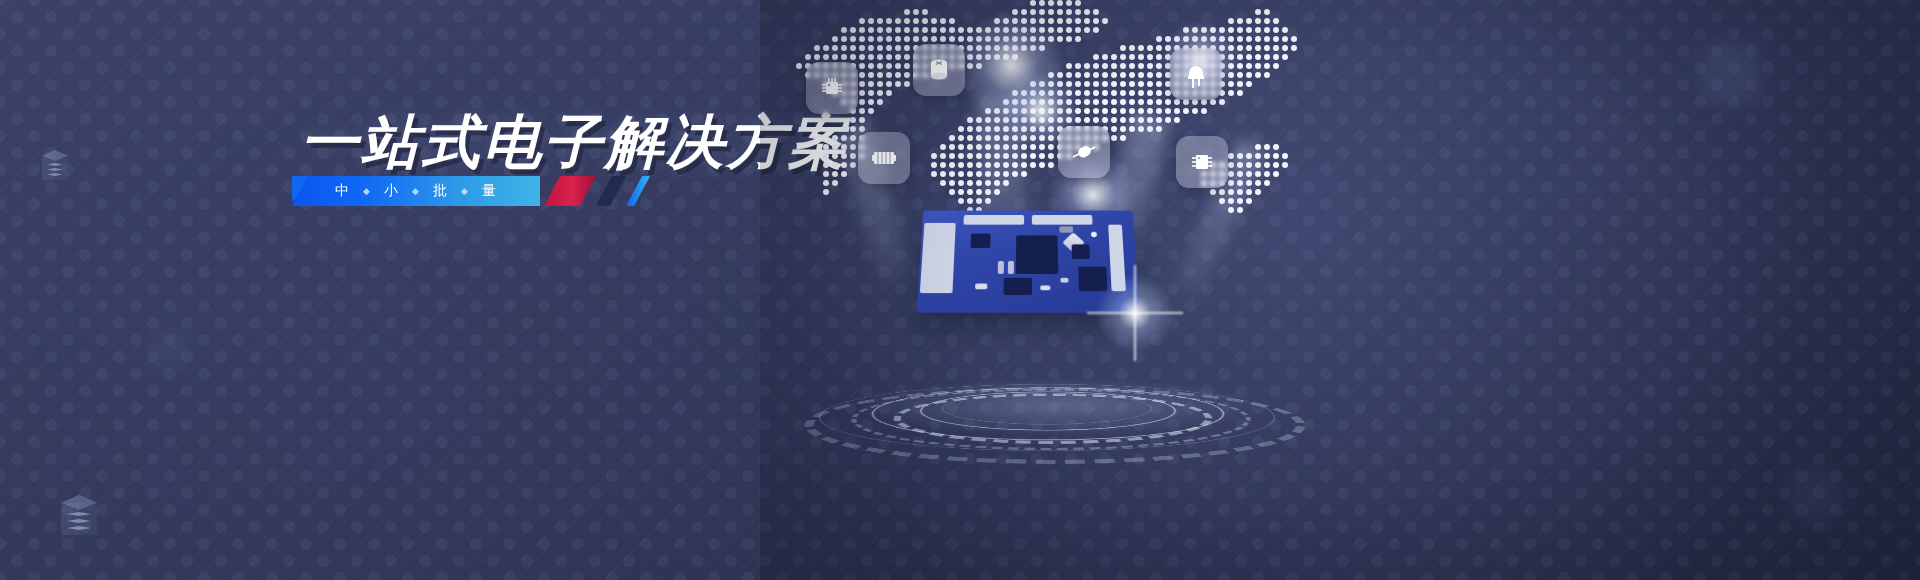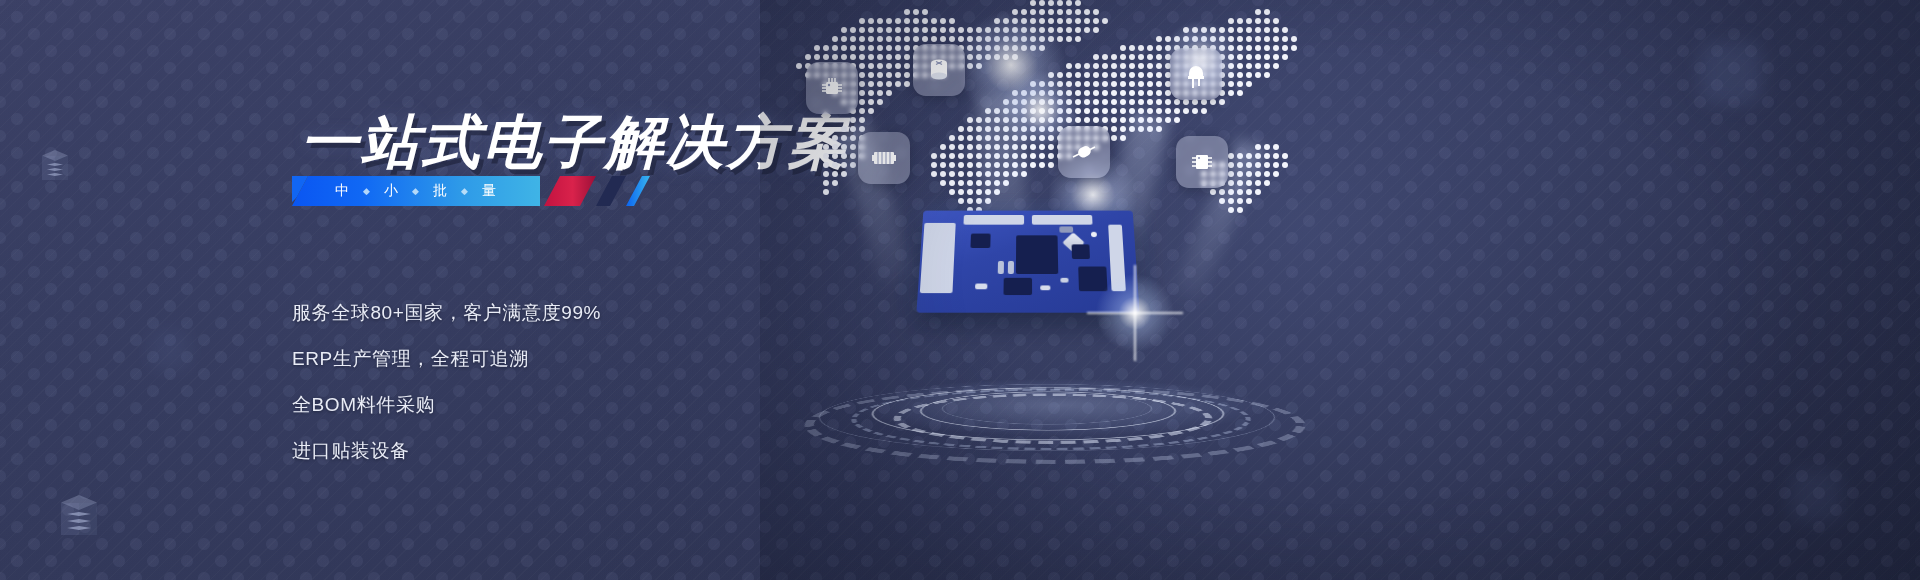--- a/index.html
+++ b/index.html
@@ -197,26 +197,20 @@
           <span class="d">◆</span>
           <span>量</span>
         </div>
       </div>
       <div class="notch"></div>
       <div class="red"></div>
       <div class="navy"></div>
       <div class="cyan"></div>
     </div>
 
-    <div class="bullets">
-      <div class="line">服务全球80+国家，客户满意度99%</div>
-      <div class="line">ERP生产管理，全程可追溯</div>
-      <div class="line">全BOM料件采购</div>
-      <div class="line">进口贴装设备</div>
-    </div>
   </div>
 
   <div class="visual">
 
     <div class="worldmap" id="worldmap">
         <span class="mapdot" style="left:270px;top:0px;"></span>
         <span class="mapdot" style="left:279px;top:0px;"></span>
         <span class="mapdot" style="left:288px;top:0px;"></span>
         <span class="mapdot" style="left:297px;top:0px;"></span>
         <span class="mapdot" style="left:306px;top:0px;"></span>

